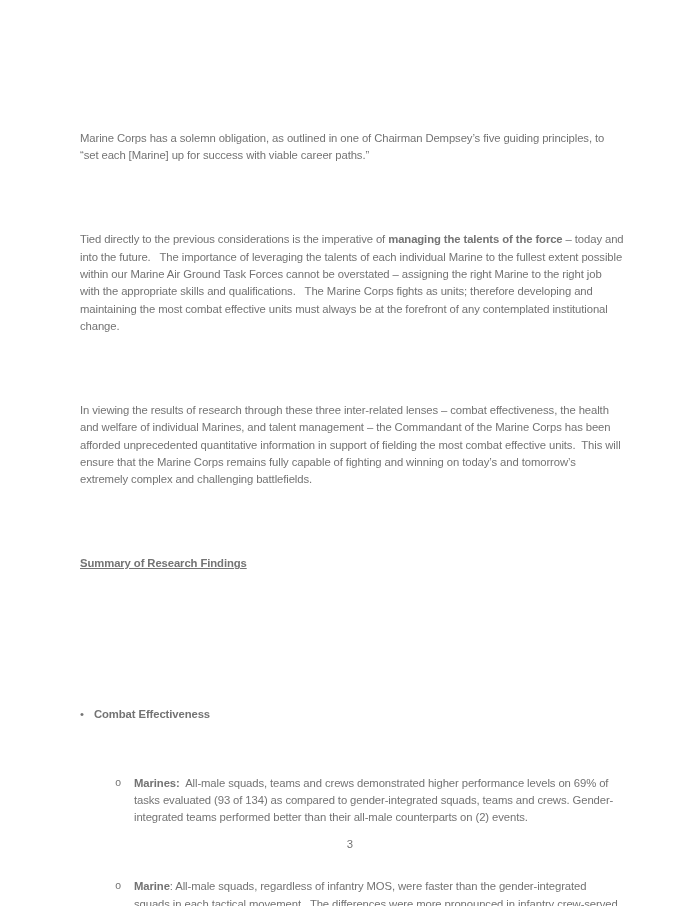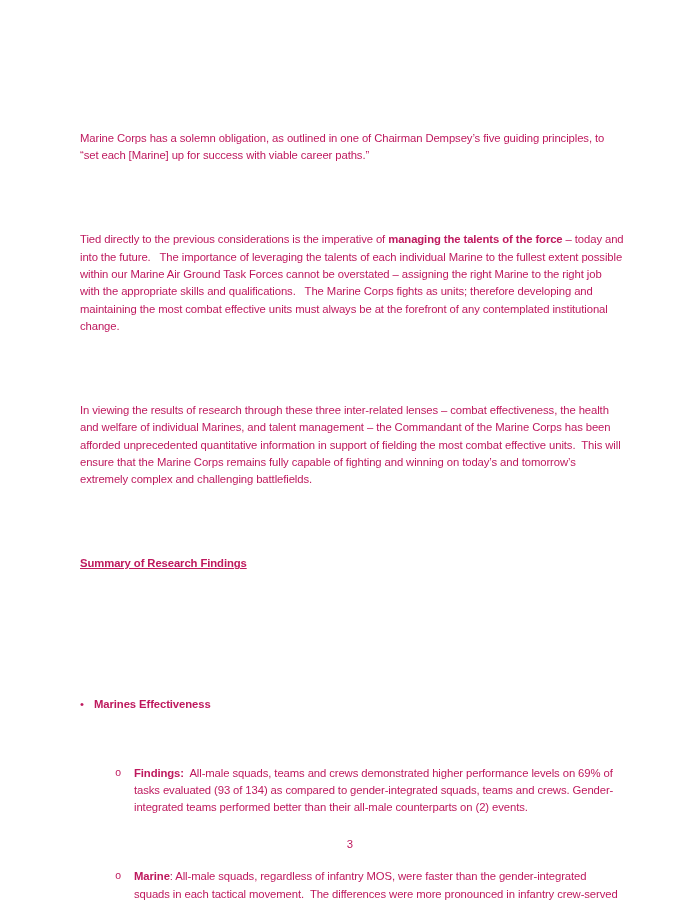--- a/index.html
+++ b/index.html
@@ -7,39 +7,39 @@
     padding: 0;
     background: #ffffff;
   }
   .page {
     position: relative;
     width: 700px;
     height: 906px;
     background: #ffffff;
     overflow: hidden;
     font-family: "Liberation Sans", sans-serif;
-    color: #be185d;
+    color: #737373;
   }
   .content {
     position: absolute;
     left: 80px;
     top: 78px;
     width: 544px;
     font-size: 11.3px;
     line-height: 17.3px;
     letter-spacing: -0.1px;
     white-space: pre-wrap;
   }
   .para {
     margin: 0 0 15px 0;
   }
   .heading {
     font-weight: bold;
     text-decoration: underline;
-    margin: 0 0 19px 0;
+    margin: 0 0 29px 0;
   }
   .li {
     display: flex;
     align-items: flex-start;
   }
   .li .marker {
     flex: none;
     display: block;
   }
   .l1 > .marker {
@@ -84,26 +84,26 @@
     <p class="para"><span>Tied directly to the previous considerations is the imperative of </span><b>managing the talents of the force</b><span> – today and into the future.   The importance of leveraging the talents of each individual Marine to the fullest extent possible within our Marine Air Ground Task Forces cannot be overstated – assigning the right Marine to the right job with the appropriate skills and qualifications.   The Marine Corps fights as units; therefore developing and maintaining the most combat effective units must always be at the forefront of any contemplated institutional change.</span></p>
 
     <p class="para">In viewing the results of research through these three inter-related lenses – combat effectiveness, the health and welfare of individual Marines, and talent management – the Commandant of the Marine Corps has been afforded unprecedented quantitative information in support of fielding the most combat effective units.  This will ensure that the Marine Corps remains fully capable of fighting and winning on today’s and tomorrow’s extremely complex and challenging battlefields.</p>
 
     <p class="heading">Summary of Research Findings</p>
 
     <div>
 
       <div class="li l1">
         <span class="marker">•</span>
-        <span class="txt">Marines Effectiveness</span>
+        <span class="txt">Combat Effectiveness</span>
       </div>
 
       <div class="li l2">
         <span class="marker">o</span>
-        <span class="txt"><b class="lead">Findings:</b><span>  All-male squads, teams and crews demonstrated higher performance levels on 69% of tasks evaluated (93 of 134) as compared to gender-integrated squads, teams and crews. Gender-integrated teams performed better than their all-male counterparts on (2) events.</span></span>
+        <span class="txt"><b class="lead">Marines:</b><span>  All-male squads, teams and crews demonstrated higher performance levels on 69% of tasks evaluated (93 of 134) as compared to gender-integrated squads, teams and crews. Gender-integrated teams performed better than their all-male counterparts on (2) events.</span></span>
       </div>
 
       <div class="li l2">
         <span class="marker">o</span>
         <span class="txt"><b class="lead">Marine</b><span>: All-male squads, regardless of infantry MOS, were faster than the gender-integrated squads in each tactical movement.  The differences were more pronounced in infantry crew-served weapons specialties that carried the assault load plus the additional weight of crew-served weapons and ammunition.</span></span>
       </div>
 
       
 
       

